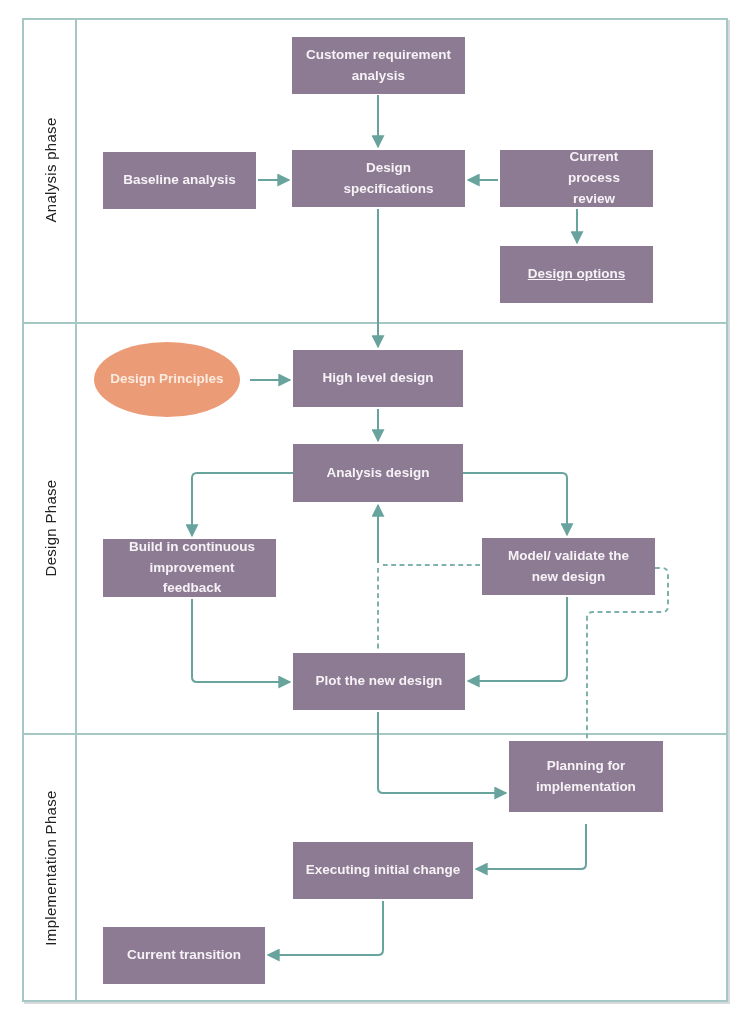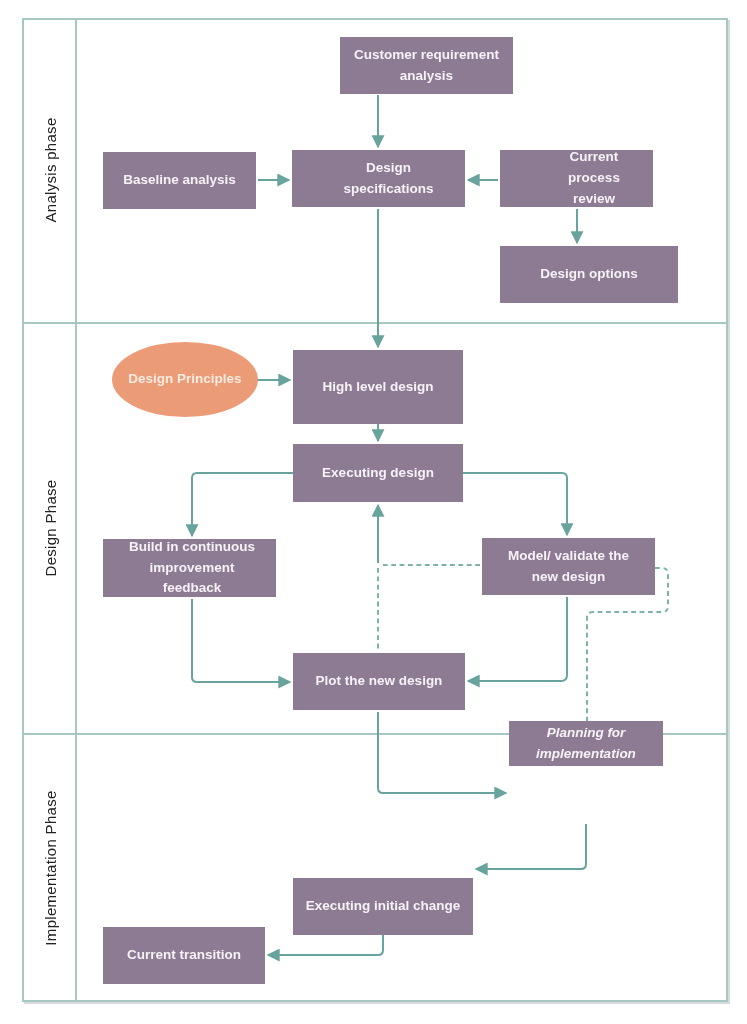--- a/index.html
+++ b/index.html
@@ -40,33 +40,33 @@
   .node{
     position:absolute;display:flex;align-items:center;justify-content:center;
     background:var(--box-fill);color:var(--box-text);
     font-size:13.5px;font-weight:600;line-height:1.55;text-align:center;
     padding:4px 12px;box-sizing:border-box;
   }
   .node.ellipse{
     background:var(--ellipse-fill);color:var(--ellipse-text);border-radius:50%;
   }
   
-  .n-crq{left:292px;top:37px;width:173px;height:57px;margin-left:48px;}
+  .n-crq{left:292px;top:37px;width:173px;height:57px;}
   .n-ba {left:103px;top:152px;width:153px;height:57px;}
   .n-ds {left:292px;top:150px;width:173px;height:57px;padding-left:32px;}
   .n-cpr{left:500px;top:150px;width:153px;height:57px;padding-left:47px;}
-  .n-do {left:500px;top:246px;width:178px;height:57px;}
-  .n-dp {left:112px;top:342px;width:146px;height:75px;}
-  .n-hld{left:293px;top:350px;width:170px;height:74px;}
+  .n-do {left:500px;top:246px;width:153px;height:57px;text-decoration:underline;}
+  .n-dp {left:94px;top:342px;width:146px;height:75px;}
+  .n-hld{left:293px;top:350px;width:170px;height:57px;}
   .n-dd {left:293px;top:444px;width:170px;height:58px;}
   .n-bif{left:103px;top:539px;width:173px;height:58px;padding-left:17px;}
   .n-mv {left:482px;top:538px;width:173px;height:57px;}
   .n-pnd{left:293px;top:653px;width:172px;height:57px;}
-  .n-pfi{left:509px;top:721px;width:154px;height:45px;font-style:italic;}
-  .n-eic{left:293px;top:842px;width:180px;height:57px;margin-top:36px;}
+  .n-pfi{left:509px;top:741px;width:154px;height:71px;}
+  .n-eic{left:293px;top:842px;width:180px;height:57px;}
   .n-mt {left:103px;top:927px;width:162px;height:57px;}
   
   .edges{position:absolute;left:0;top:0;width:747px;height:1024px;pointer-events:none;}
   .edge{stroke:var(--line);stroke-width:2;fill:none;stroke-linecap:butt;}
   .edge-dashed{stroke:var(--line-dashed);stroke-width:2;fill:none;stroke-dasharray:4.8 3.6;}
   .ah{fill:var(--line);}
   .ahd{fill:var(--line-dashed);}
 </style>
 </head>
 <body>
@@ -111,21 +111,21 @@
     <path class="edge" marker-end="url(#arr)" d="M383,901 V950 Q383,955 378,955 H268"></path>
   </svg>
 
   <div class="node n-crq">Customer requirement analysis</div>
   <div class="node n-ba">Baseline analysis</div>
   <div class="node n-ds">Design specifications</div>
   <div class="node n-cpr">Current process review</div>
   <div class="node n-do">Design options</div>
   <div class="node ellipse n-dp">Design Principles</div>
   <div class="node n-hld">High level design</div>
-  <div class="node n-dd">Executing design</div>
+  <div class="node n-dd">Analysis design</div>
   <div class="node n-bif">Build in continuous improvement feedback</div>
   <div class="node n-mv">Model/ validate the new design</div>
   <div class="node n-pnd">Plot the new design</div>
   <div class="node n-pfi">Planning for implementation</div>
   <div class="node n-eic">Executing initial change</div>
   <div class="node n-mt">Current transition</div>
 
 </div>
 
 </body></html>

